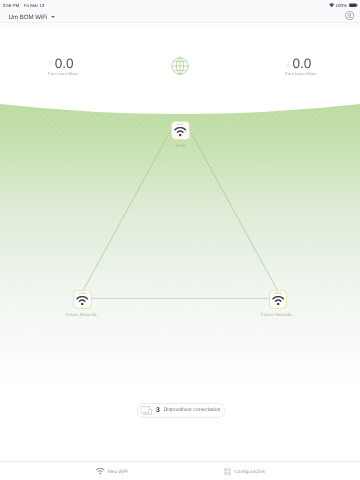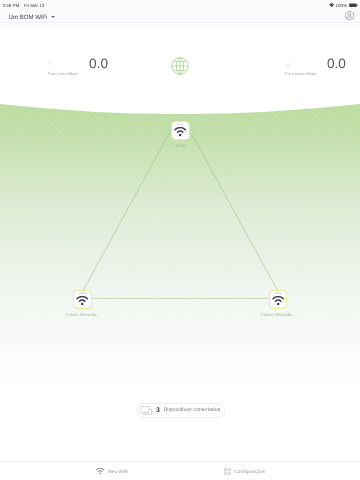--- a/index.html
+++ b/index.html
@@ -23,21 +23,21 @@
   .hdrfade { position:absolute; top:24px; left:0; width:360px; height:4px;
     background:linear-gradient(to bottom,#fafbfc,#ffffff); }
   .nav-title { font-size:6.1px; color:#45454c; display:flex; align-items:center; gap:2.6px; position:relative; top:1.4px; }
   .caret { width:0;height:0;border-left:2px solid transparent;border-right:2px solid transparent;border-top:2.4px solid #6a6a72; margin-left:1px;}
 
   
   .sp { position:absolute; text-align:center; }
   .sp-up { left:18px; top:57px; width:90px; }
   .sp-down { left:255.8px; top:57px; width:90px; }
   .sp-val { font-size:13.6px; color:#55555b; font-weight:400; line-height:13px;
-            position:relative; display:block; text-align:right; padding-left:2.4px; }
+            position:relative; display:block; text-align:center; padding-left:2.4px; }
   .sp-val .arw { position:absolute; top:50%; transform:translateY(-50%); }
   .sp .arw { left:30px; }
   .sp-lbl { font-size:3.9px; color:#a6a6ac; margin-top:0.6px; letter-spacing:0.12px; }
 
   .globe { position:absolute; left:171px; top:57.2px; }
 
   
   .greenwrap { position:absolute; top:90px; left:0; width:360px; height:300px; }
 
   

